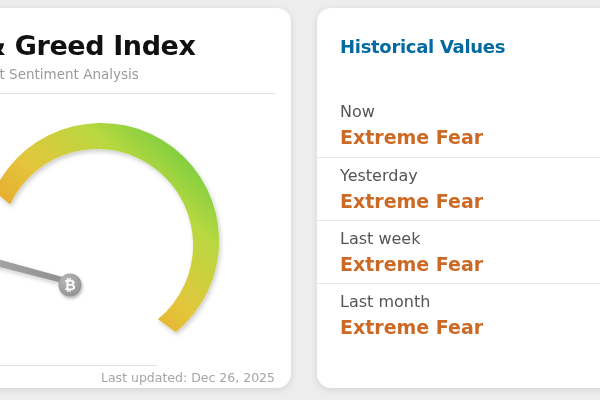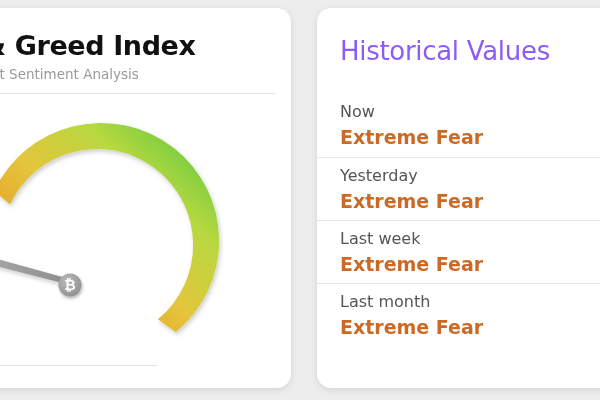--- a/index.html
+++ b/index.html
@@ -107,23 +107,23 @@
     font-size: 12.5px;
     color: #a6a6a6;
     white-space: nowrap;
   }
 
   
   #historical-title {
     position: absolute;
     left: 23px;
     top: 28px;
-    font-size: 26px;
-    font-weight: normal;
-    color: #8b5cf6;
+    font-size: 18px;
+    font-weight: bold;
+    color: #0369a1;
     letter-spacing: -0.3px;
     white-space: nowrap;
   }
 
   #history-list {
     position: absolute;
     left: 0;
     top: 86px;
     width: 340px;
   }
@@ -222,20 +222,21 @@
         <path d="M 188 277 L 186.0 270.6 L 72.5 239.0 L 70.2 246.9 Z" fill="url(#needleGrad)"></path>
       </g>
 
       <g filter="url(#hubShadow)">
         <circle cx="188" cy="277" r="11.5" fill="url(#hubGrad)"></circle>
         <text id="hub-symbol" x="188" y="282.4" text-anchor="middle" font-family="DejaVu Sans, sans-serif" font-size="14" font-weight="bold" fill="#ffffff">₿</text>
       </g>
     </svg>
 
     <div id="footer-divider"></div>
+    <div id="last-updated">Last updated: Dec 26, 2025</div>
   </div>
 
   <div class="card" id="historical-card">
 
     <div id="historical-title">Historical Values</div>
 
     <div id="history-list">
 
       <div class="history-row">
         <span class="history-label">Now</span>

